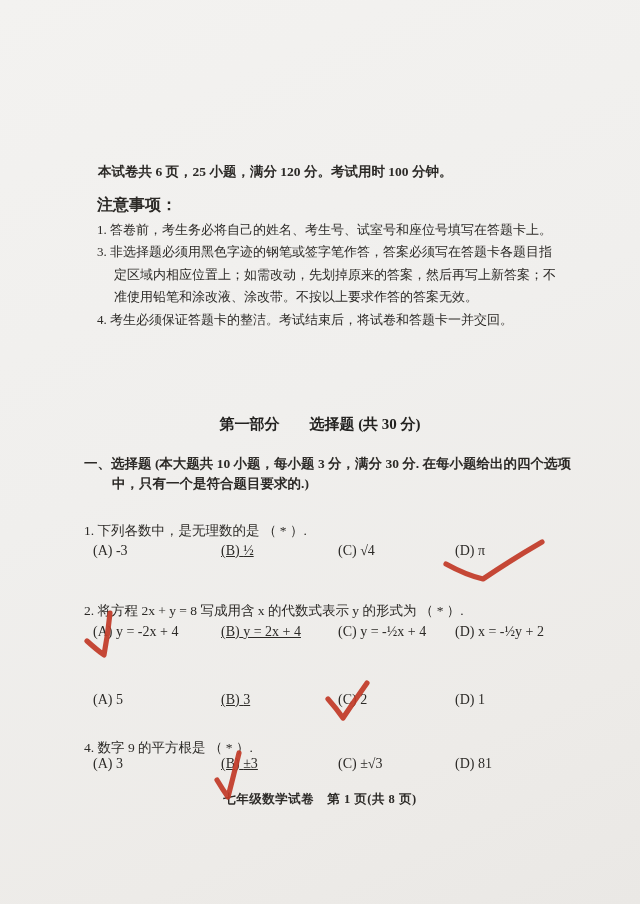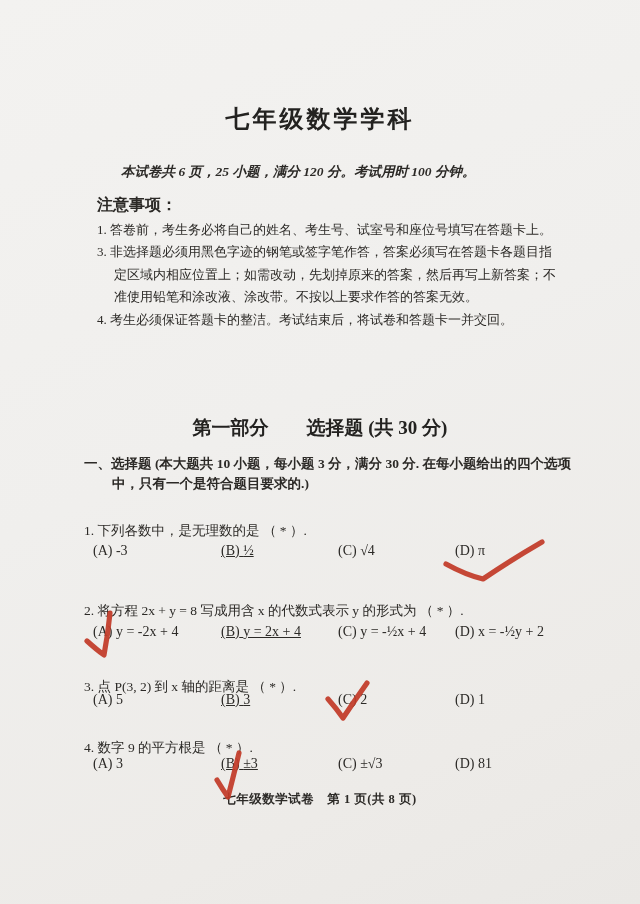--- a/index.html
+++ b/index.html
@@ -6,42 +6,41 @@
   .page{
     position:relative;width:640px;height:904px;overflow:hidden;
     background:linear-gradient(155deg,#f3f2f0 0%,#f0efed 45%,#edebe8 80%,#eae8e5 100%);
     color:#2c2a27;
     font-family:"Liberation Serif","DejaVu Serif",serif;
   }
   .abs{position:absolute;}
   .center{left:0;width:640px;text-align:center;}
   .t1{top:62px;font-size:17.5px;font-weight:700;letter-spacing:.5px;color:#232220;}
   .t2{top:103px;font-size:24px;font-weight:700;letter-spacing:3px;color:#232220;}
-  .intro{top:163px;left:98px;width:470px;font-size:13.5px;font-style:italic;font-weight:600;margin-left:23px;}
+  .intro{top:163px;left:98px;width:470px;font-size:13.5px;font-weight:600;}
   .nhead{top:195px;left:97px;font-size:16px;font-weight:700;}
   .nlist{top:219px;left:97px;width:464px;font-size:13px;line-height:22.4px;}
   .notice{text-indent:-17px;padding-left:17px;}
-  .phead{top:415px;font-size:19px;font-weight:700;color:#232220;}
+  .phead{top:415px;font-size:15px;font-weight:700;color:#232220;}
   .sintro{top:454px;left:84px;width:468px;font-size:13.5px;font-weight:700;line-height:20px;text-indent:-28px;padding-left:28px;}
   .stem{left:84px;font-size:13.5px;white-space:nowrap;margin-top:16px;}
   .q1s{top:506px;} .q2s{top:586px;} .q3s{top:662px;} .q4s{top:723px;}
   .orow{left:0;top:0;width:640px;height:0;}
   .q1o{top:543px;} .q2o{top:624px;} .q3o{top:692px;} .q4o{top:756px;}
   .opt{position:absolute;top:0;font-size:14px;white-space:nowrap;}
   .c0{left:93px;} .c1{left:221px;text-decoration:underline;} .c2{left:338px;} .c3{left:455px;}
   .footer{top:791px;font-size:12.5px;font-weight:700;letter-spacing:.5px;}
   .marks{left:0;top:0;width:640px;height:904px;pointer-events:none;z-index:5;}
   .marks path{fill:none;stroke-width:5.2px;stroke-linecap:round;stroke-linejoin:round;opacity:.93;}
 </style>
 </head>
 <body>
 
 <div class="page">
 
-  <div class="abs center t2">七年级数学学科</div>
 
   <div class="abs intro">本试卷共 6 页，25 小题，满分 120 分。考试用时 100 分钟。</div>
 
   <div class="abs nhead">注意事项：</div>
   <div class="abs nlist">
     <div class="notice">1. 答卷前，考生务必将自己的姓名、考生号、试室号和座位号填写在答题卡上。</div>
     <div class="notice">3. 非选择题必须用黑色字迹的钢笔或签字笔作答，答案必须写在答题卡各题目指定区域内相应位置上；如需改动，先划掉原来的答案，然后再写上新答案；不准使用铅笔和涂改液、涂改带。不按以上要求作答的答案无效。</div>
     <div class="notice">4. 考生必须保证答题卡的整洁。考试结束后，将试卷和答题卡一并交回。</div>
   </div>
 
@@ -57,21 +56,20 @@
   </div>
 
   <div class="abs stem q2s">2. 将方程 2x + y = 8 写成用含 x 的代数式表示 y 的形式为 （ * ）.</div>
   <div class="abs orow q2o">
     <span class="opt c0"><span>(A)</span>&nbsp;<span>y = -2x + 4</span></span>
     <span class="opt c1"><span>(B)</span>&nbsp;<span>y = 2x + 4</span></span>
     <span class="opt c2"><span>(C)</span>&nbsp;<span>y = -½x + 4</span></span>
     <span class="opt c3"><span>(D)</span>&nbsp;<span>x = -½y + 2</span></span>
   </div>
 
-  <div class="abs stem q3s">3. 点 P(3, 2) 到 x 轴的距离是 （ * ）.</div>
   <div class="abs orow q3o">
     <span class="opt c0"><span>(A)</span>&nbsp;<span>5</span></span>
     <span class="opt c1"><span>(B)</span>&nbsp;<span>3</span></span>
     <span class="opt c2"><span>(C)</span>&nbsp;<span>2</span></span>
     <span class="opt c3"><span>(D)</span>&nbsp;<span>1</span></span>
   </div>
 
   <div class="abs stem q4s">4. 数字 9 的平方根是 （ * ）.</div>
   <div class="abs orow q4o">
     <span class="opt c0"><span>(A)</span>&nbsp;<span>3</span></span>

